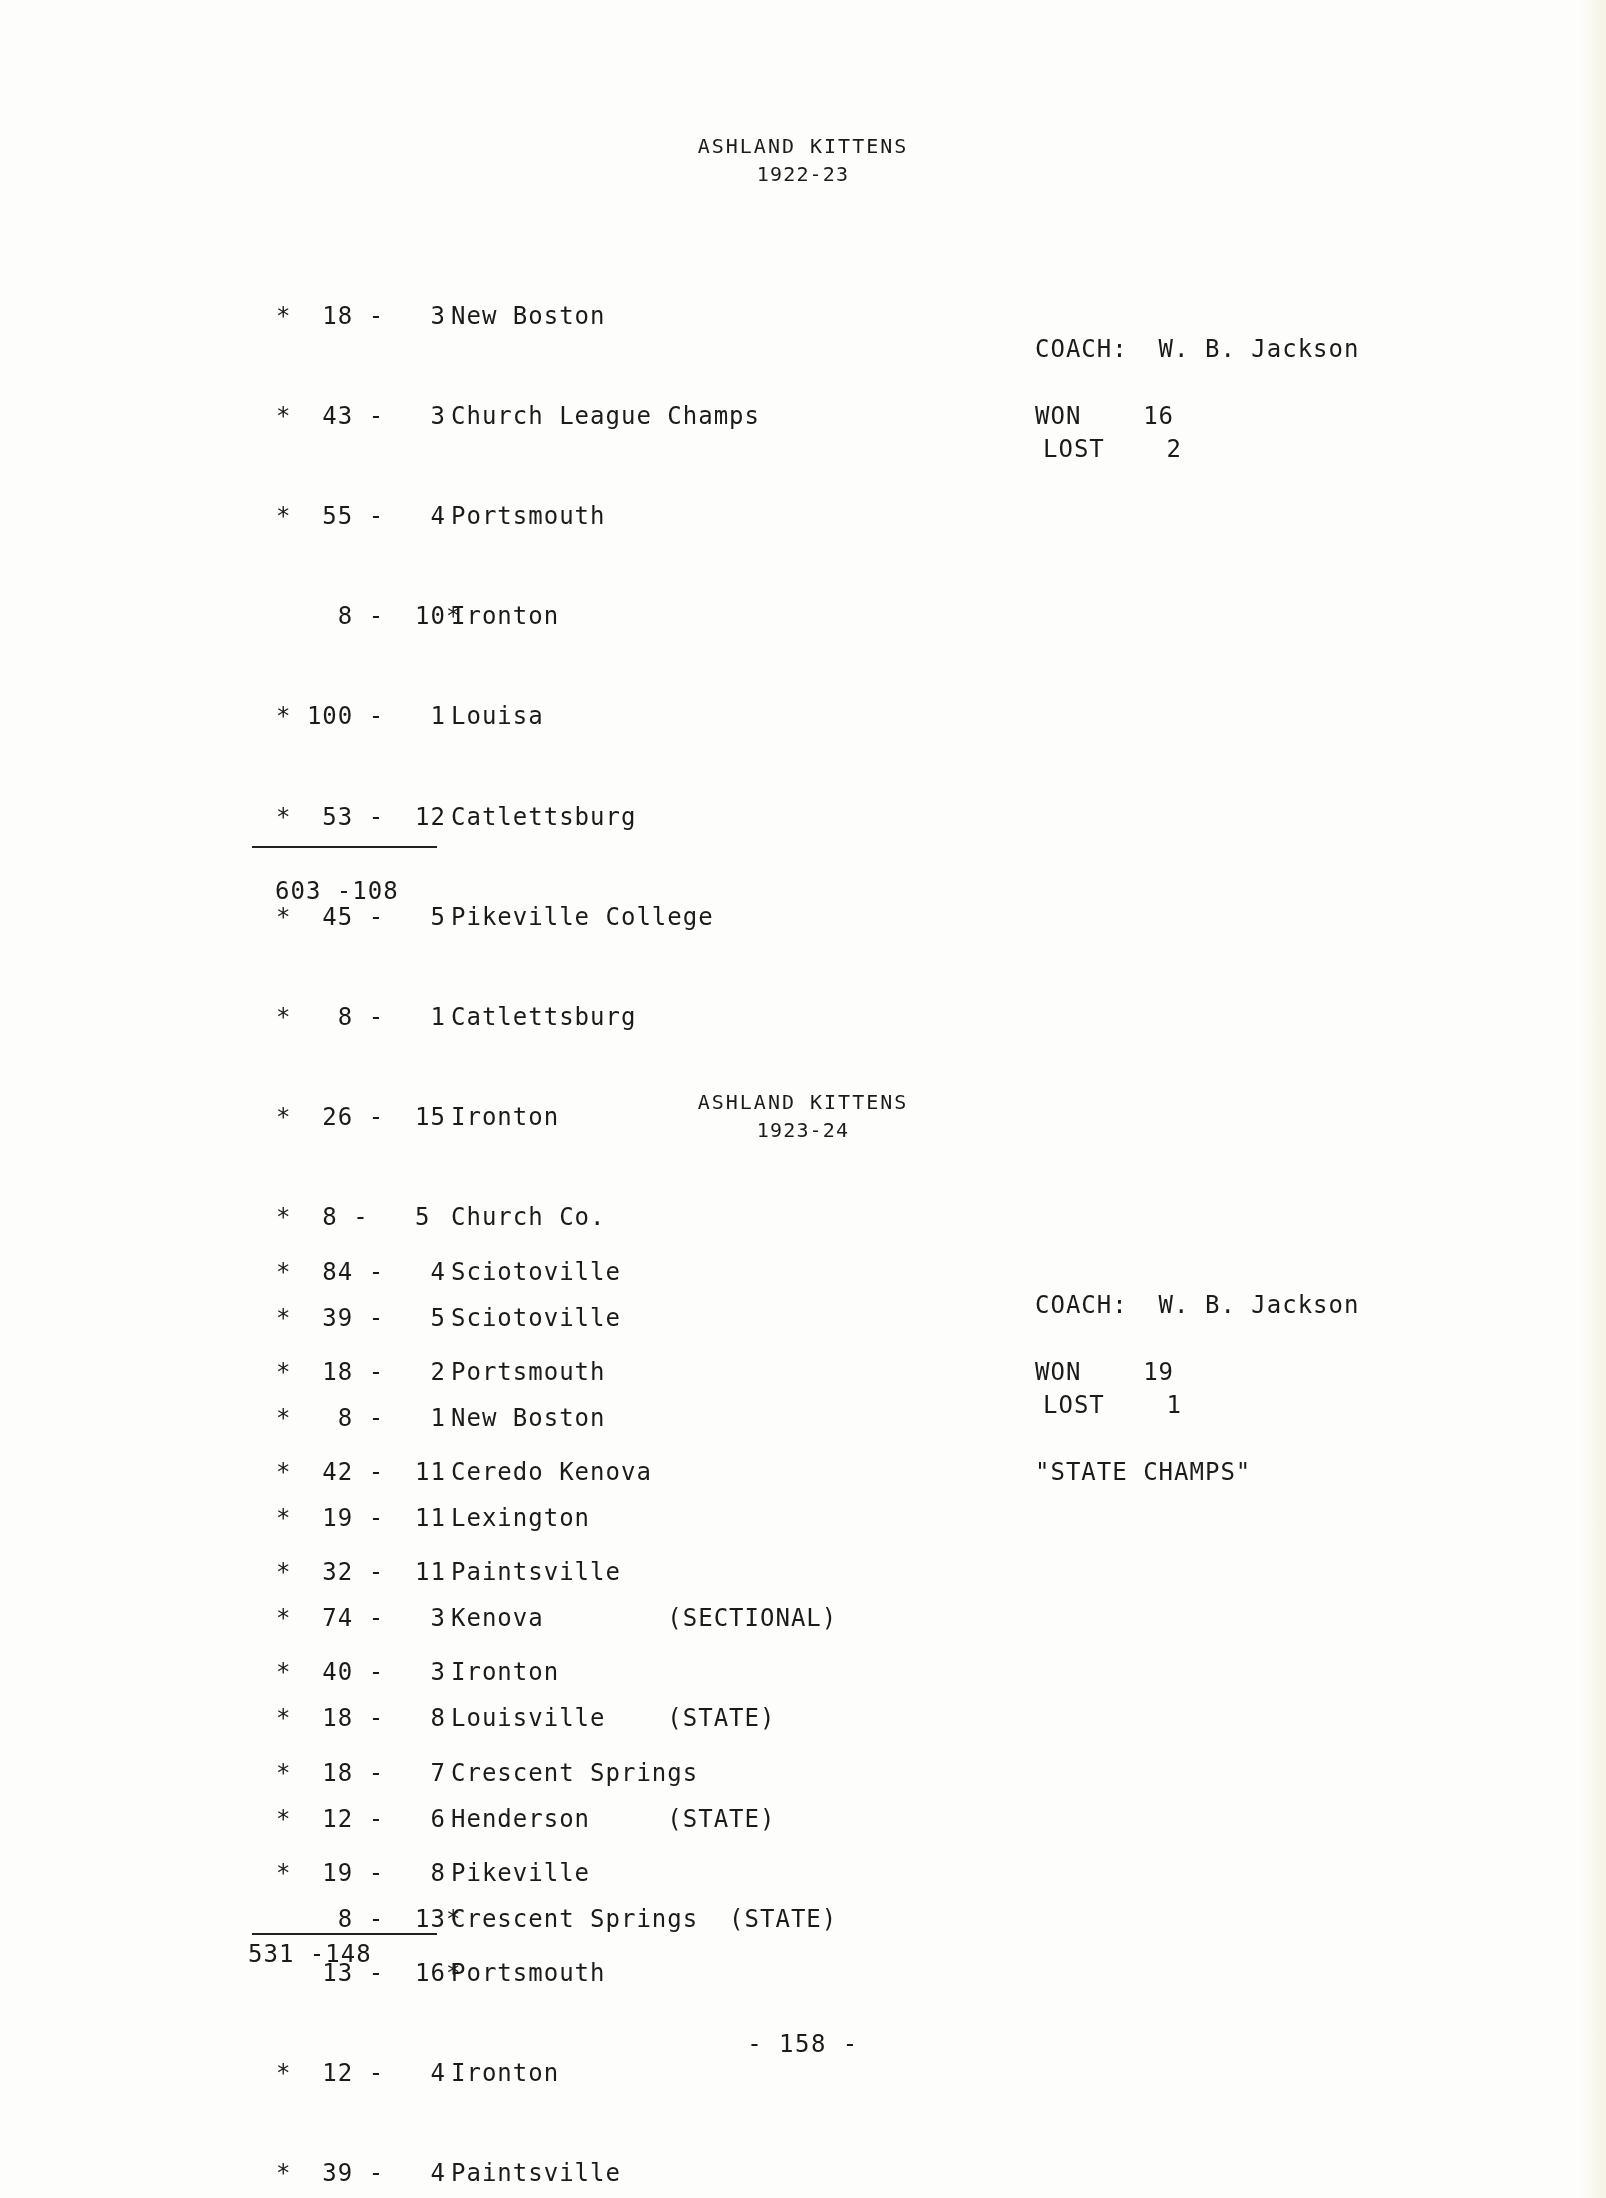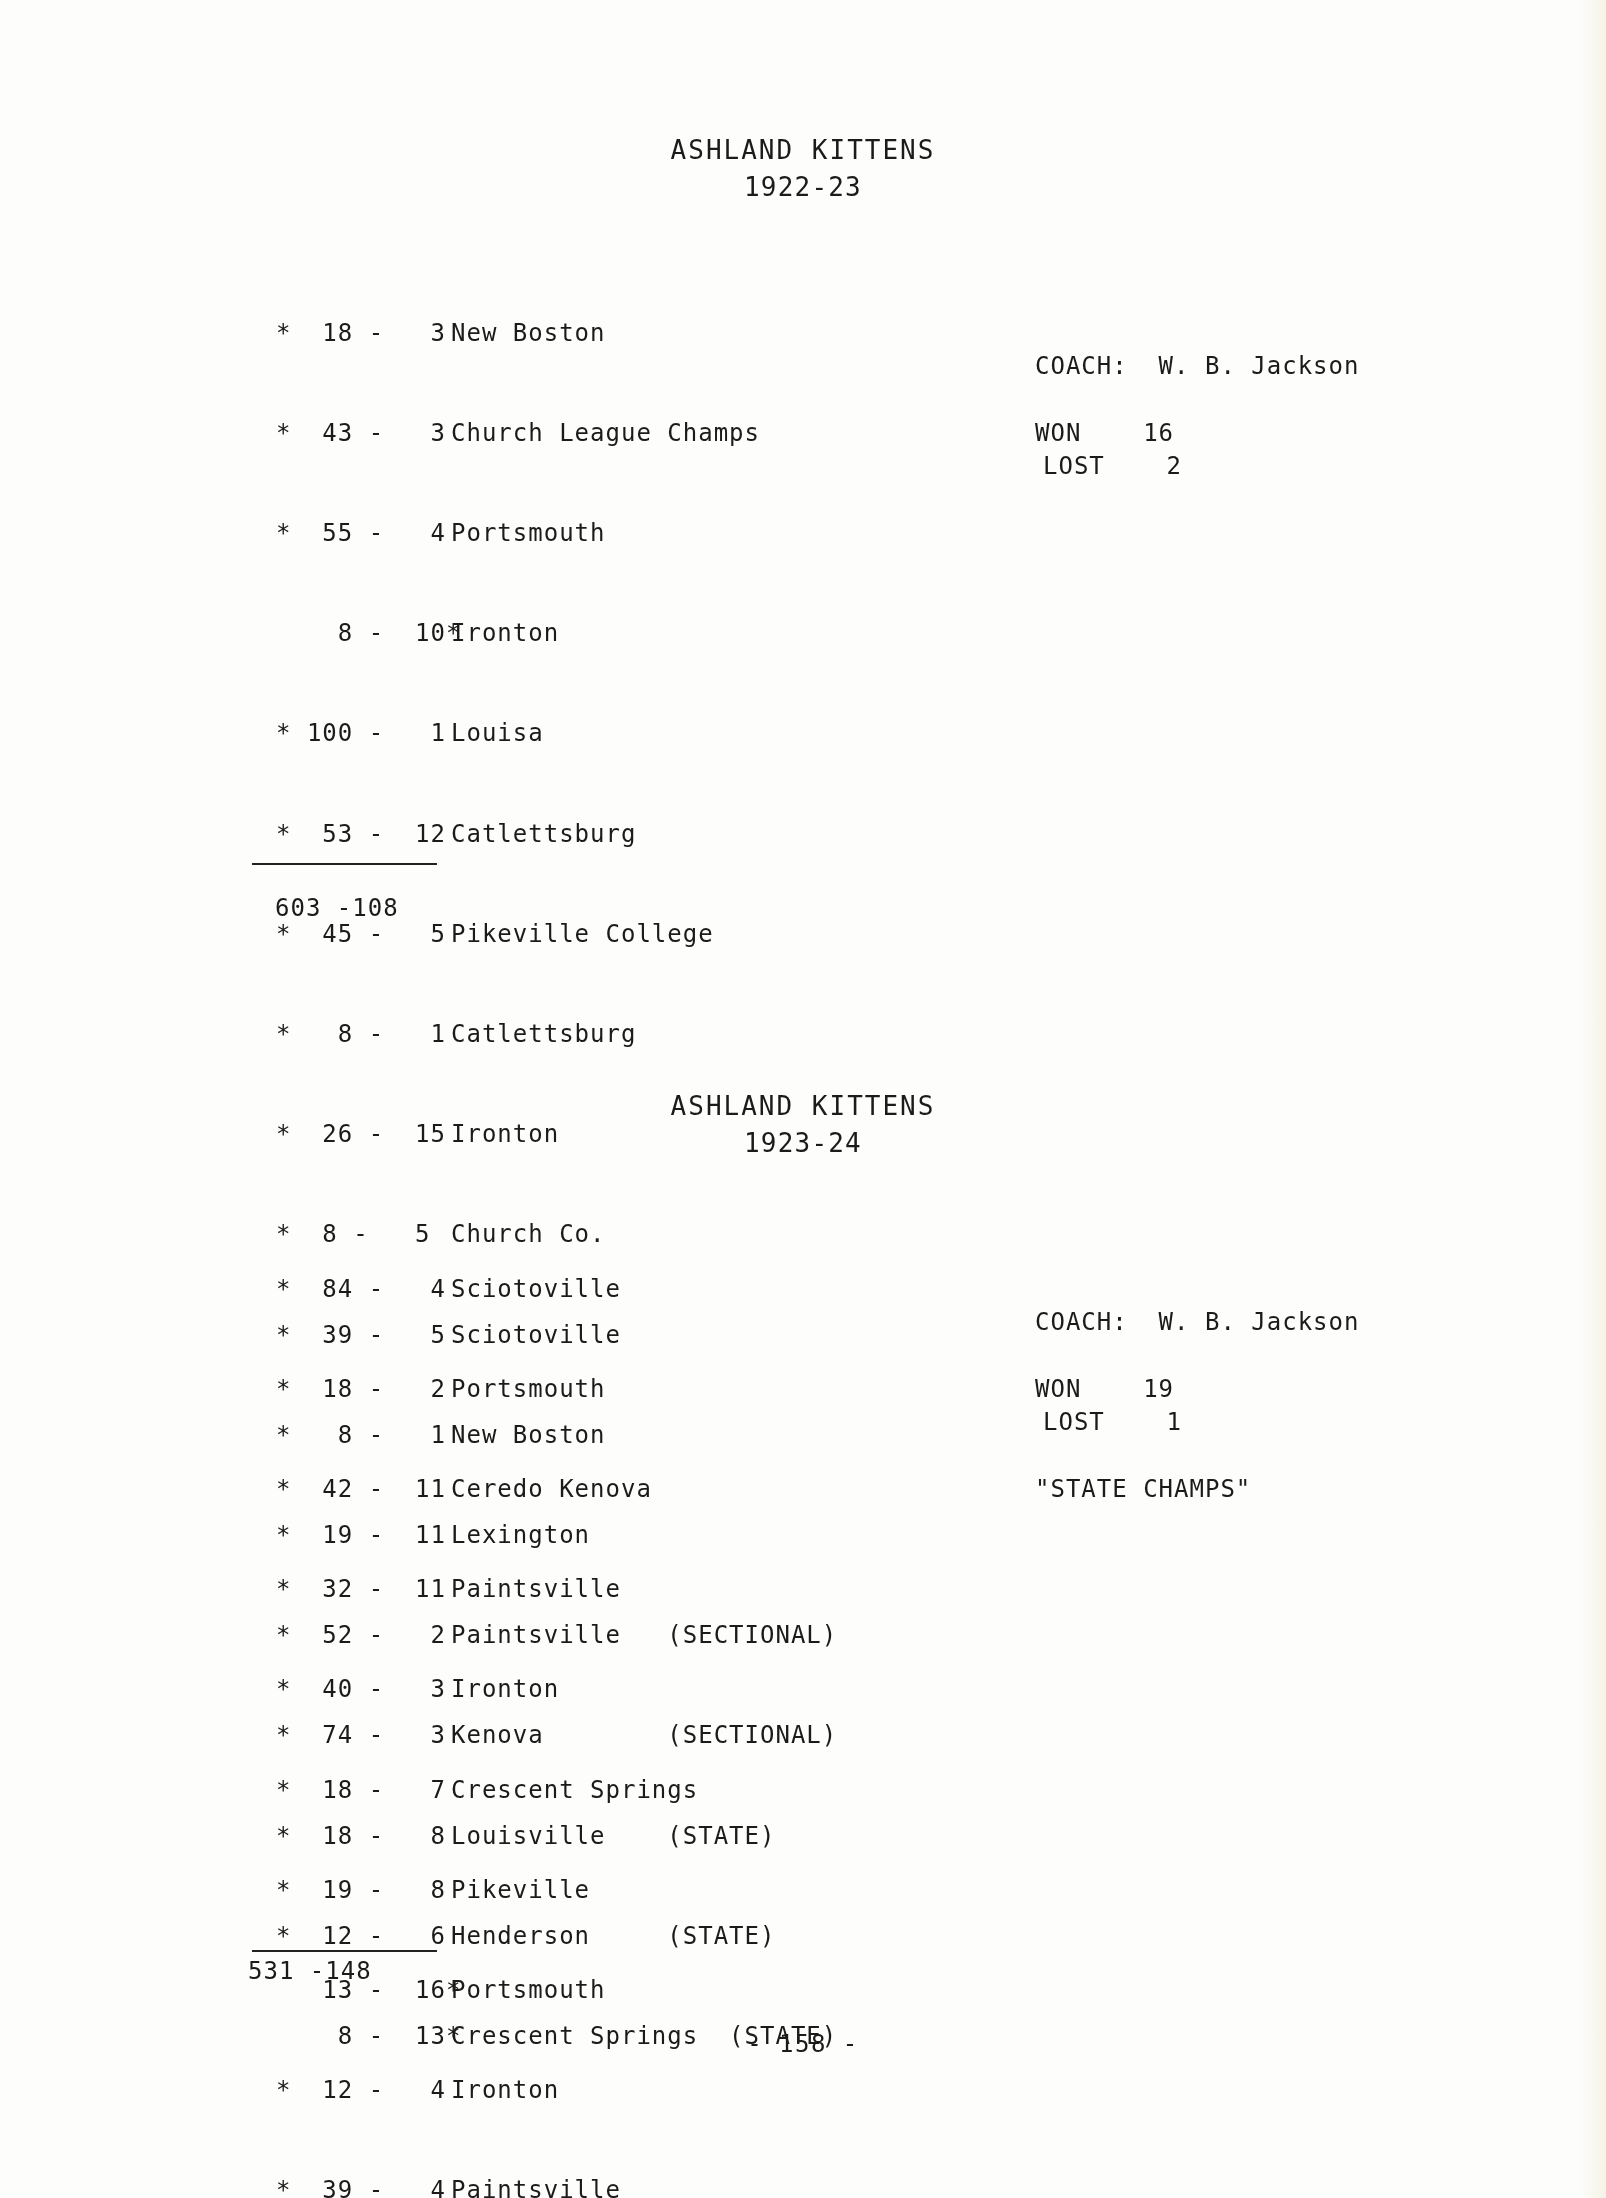--- a/index.html
+++ b/index.html
@@ -31,21 +31,21 @@
   }
 
   .section {
     position: absolute;
     left: 0;
     width: 100%;
   }
 
   .section-title {
     text-align: center;
-    font-size: 26px;
+    font-size: 20px;
     letter-spacing: 2.0px;
     line-height: 1.42;
   }
   .section-title .line2 {
     display: block;
     letter-spacing: 1.2px;
   }
 
   .body-block {
     position: relative;
@@ -133,21 +133,20 @@
         <div class="game-row"><span class="score-cell">    8 -  10*</span><span class="opp-cell">Ironton</span></div>
         <div class="game-row"><span class="score-cell">* 100 -   1</span><span class="opp-cell">Louisa</span></div>
         <div class="game-row"><span class="score-cell">*  53 -  12</span><span class="opp-cell">Catlettsburg</span></div>
         <div class="game-row"><span class="score-cell">*  45 -   5</span><span class="opp-cell">Pikeville College</span></div>
         <div class="game-row"><span class="score-cell">*   8 -   1</span><span class="opp-cell">Catlettsburg</span></div>
         <div class="game-row"><span class="score-cell">*  26 -  15</span><span class="opp-cell">Ironton</span></div>
         <div class="game-row"><span class="score-cell">*  8 -   5</span><span class="opp-cell">Church Co.</span></div>
         <div class="game-row"><span class="score-cell">*  39 -   5</span><span class="opp-cell">Sciotoville</span></div>
         <div class="game-row"><span class="score-cell">*   8 -   1</span><span class="opp-cell">New Boston</span></div>
         <div class="game-row"><span class="score-cell">*  19 -  11</span><span class="opp-cell">Lexington</span></div>
-        <div class="game-row"><span class="score-cell">*  52 -   2</span><span class="opp-cell">Paintsville   (SECTIONAL)</span></div>
         <div class="game-row"><span class="score-cell">*  74 -   3</span><span class="opp-cell">Kenova        (SECTIONAL)</span></div>
         <div class="game-row"><span class="score-cell">*  18 -   8</span><span class="opp-cell">Louisville    (STATE)</span></div>
         <div class="game-row"><span class="score-cell">*  12 -   6</span><span class="opp-cell">Henderson     (STATE)</span></div>
         <div class="game-row"><span class="score-cell">    8 -  13*</span><span class="opp-cell">Crescent Springs  (STATE)</span></div>
       </div>
 
       <div class="rule" style="top:613px;"></div>
       <div class="totals" style="top:640px;margin-left:27px;">603 -108</div>
 
       <div class="side">

